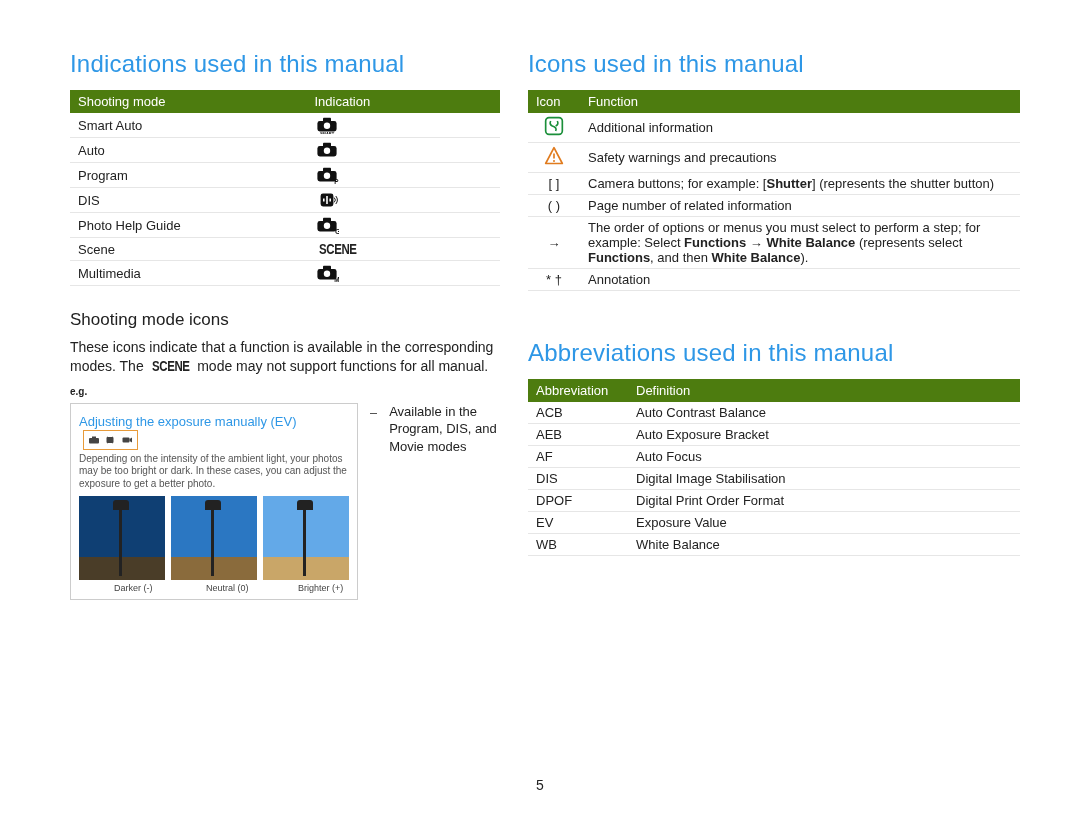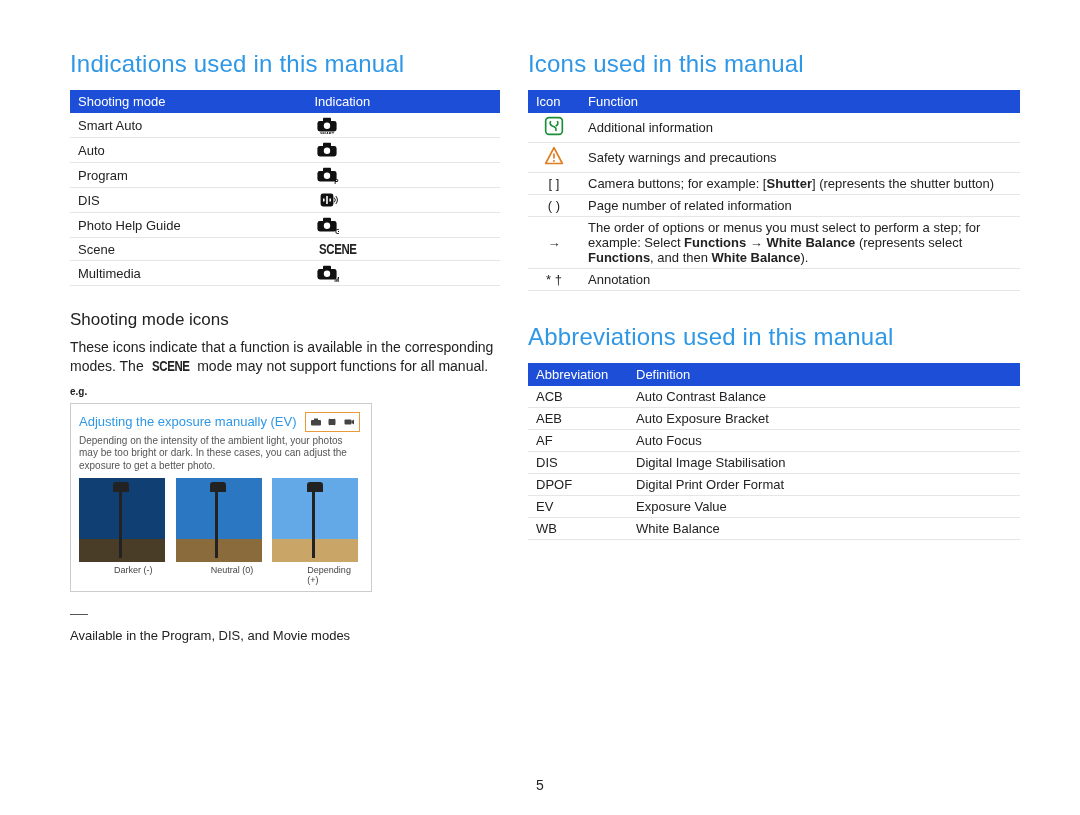--- a/index.html
+++ b/index.html
@@ -25,21 +25,21 @@
     font-size: 24px;
     margin: 0 0 12px 0;
     letter-spacing: 0.2px;
   }
   table.manual-table {
     width: 100%;
     border-collapse: collapse;
     font-size: 13px;
   }
   table.manual-table th {
-    background: #1d4ed8;
+    background: #4d7c0f;
     color: #fff;
     font-weight: 400;
     text-align: left;
     padding: 4px 8px;
     font-size: 13px;
   }
   table.manual-table td {
     padding: 3px 8px;
     border-bottom: 1px solid #e6e6e6;
     vertical-align: middle;
@@ -69,21 +69,20 @@
   }
   .eg-label {
     font-weight: bold;
     font-size: 10px;
     margin: 6px 0 6px 0;
   }
   .example-wrap {
     display: flex;
     gap: 12px;
     align-items: flex-start;
-    flex-direction: column;
   }
   .example-box {
     border: 1px solid #ccc;
     padding: 8px 8px 6px 8px;
     width: 302px;
     position: relative;
   }
   .example-title {
     color: #2e97e6;
     font-size: 13px;
@@ -283,21 +282,21 @@
     </div>
     <div class="sample-caption">Neutral (0)</div>
             </div>
             <div class="sample-item">
     <div class="sample-img">
       <div class="sky" style="background:linear-gradient(#63a9e8,#63a9e8)"></div>
       <div class="ground" style="background:#c9a668"></div>
       <div class="lamp"></div>
       <div class="pole"></div>
     </div>
-    <div class="sample-caption">Depending (+)</div>
+    <div class="sample-caption">Brighter (+)</div>
             </div>
           </div>
       </div>
       <div class="callout-line"></div>
       <div class="callout-text">Available in the Program, DIS, and Movie modes</div>
     </div>
   </div>
 
   <div class="right-col">
     <h2 class="section-title">Icons used in this manual</h2>
@@ -336,21 +335,21 @@
     <td class="icon-cell">→</td>
     <td>The order of options or menus you must select to perform a step; for example: Select <b>Functions</b> → <b>White Balance</b> (represents select <b>Functions</b>, and then <b>White Balance</b>).</td>
           </tr>
           <tr>
     <td class="icon-cell">* †</td>
     <td>Annotation</td>
           </tr>
         </tbody>
     </table>
 
-    <h2 class="section-title" style="margin-top:32px">Abbreviations used in this manual</h2>
+    <h2 class="section-title" style="margin-top:48px">Abbreviations used in this manual</h2>
     <table class="manual-table">
       <thead>
         <tr>
           <th style="width:100px">Abbreviation</th>
           <th>Definition</th>
         </tr>
       </thead>
       <tbody id="abbrev-rows">
           <tr>
     <td>ACB</td>

